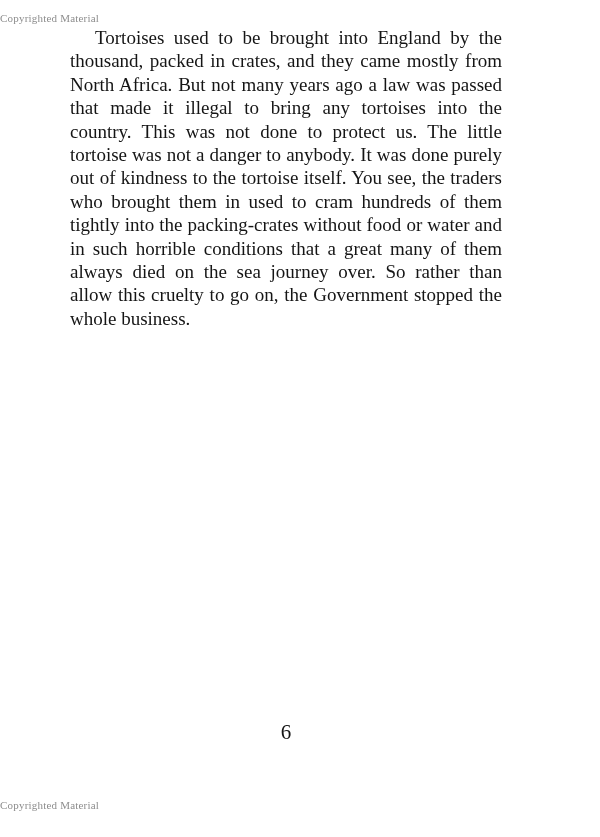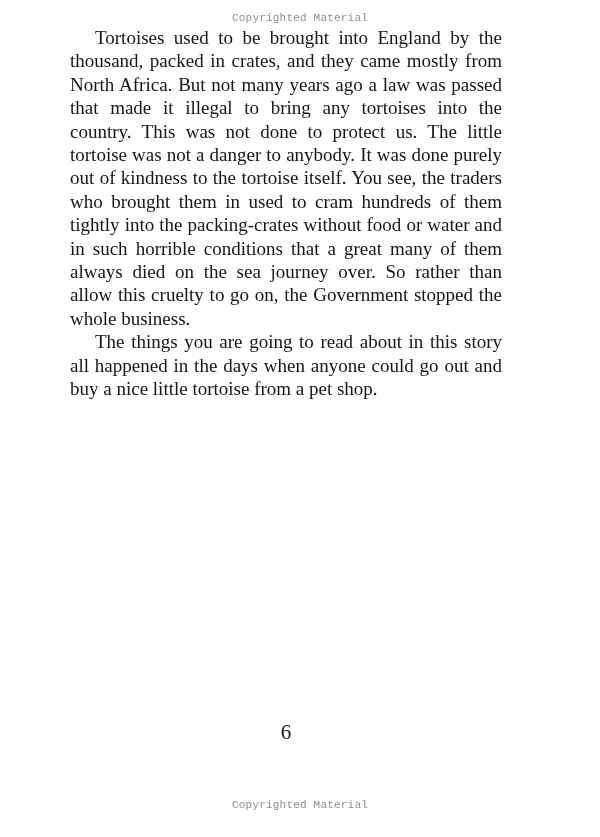--- a/index.html
+++ b/index.html
@@ -12,22 +12,22 @@
     background: #ffffff;
     position: relative;
     overflow: hidden;
     font-family: "Liberation Serif", serif;
     color: #151515;
   }
   .watermark {
     position: absolute;
     left: 0;
     width: 600px;
-    text-align: center;
-    font-family: Liberation Mono, monospace;
+    text-align: left;
+    font-family: Liberation Serif, serif;
     font-size: 11px;
     letter-spacing: 0.2px;
     color: #8d8d8d;
     z-index: 3;
     pointer-events: none;
   }
   .watermark-top {
     top: 12px;
   }
   .watermark-bottom {
@@ -61,20 +61,19 @@
 </style>
 </head>
 <body>
 
 <div>
 
   <div class="watermark watermark-top">Copyrighted Material</div>
 
   <div class="text-block">
     <p>Tortoises used to be brought into England by the thousand, packed in crates, and they came mostly from North Africa. But not many years ago a law was passed that made it illegal to bring any tortoises into the country. This was not done to protect us. The little tortoise was not a danger to anybody. It was done purely out of kindness to the tortoise itself. You see, the traders who brought them in used to cram hundreds of them tightly into the packing-crates without food or water and in such horrible conditions that a great many of them always died on the sea journey over. So rather than allow this cruelty to go on, the Government stopped the whole business.</p>
-    <p>The things you are going to read about in this story all happened in the days when anyone could go out and buy a nice little tortoise from a pet shop.</p>
   </div>
 
   <div class="page-number">6</div>
 
   <div class="watermark watermark-bottom">Copyrighted Material</div>
 
 </div>
 
 </body></html>

